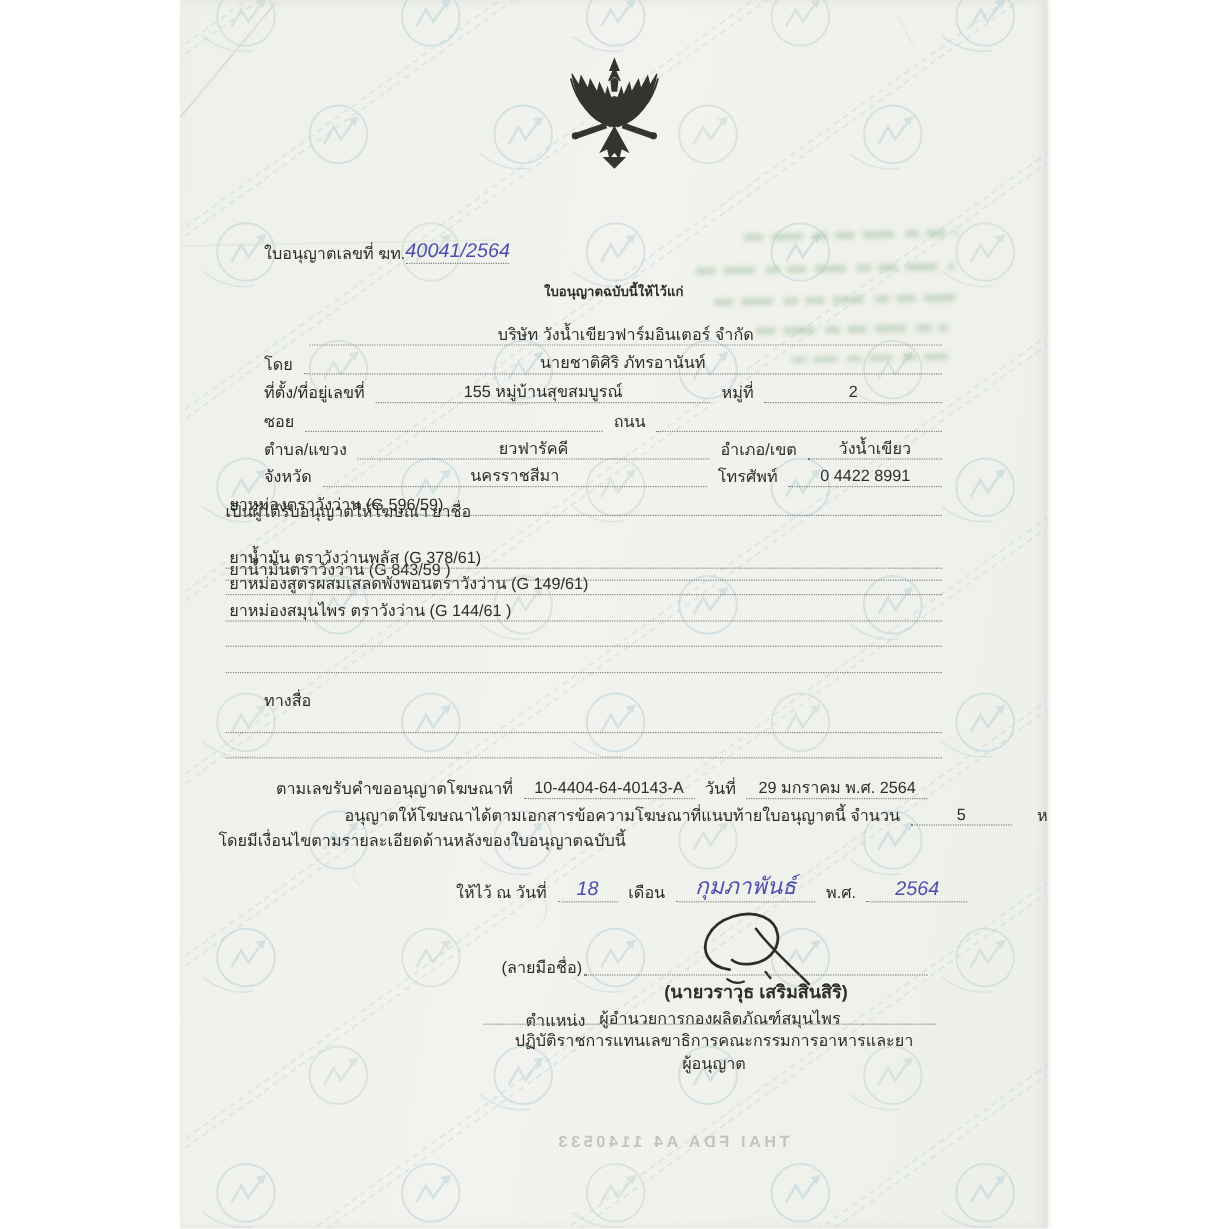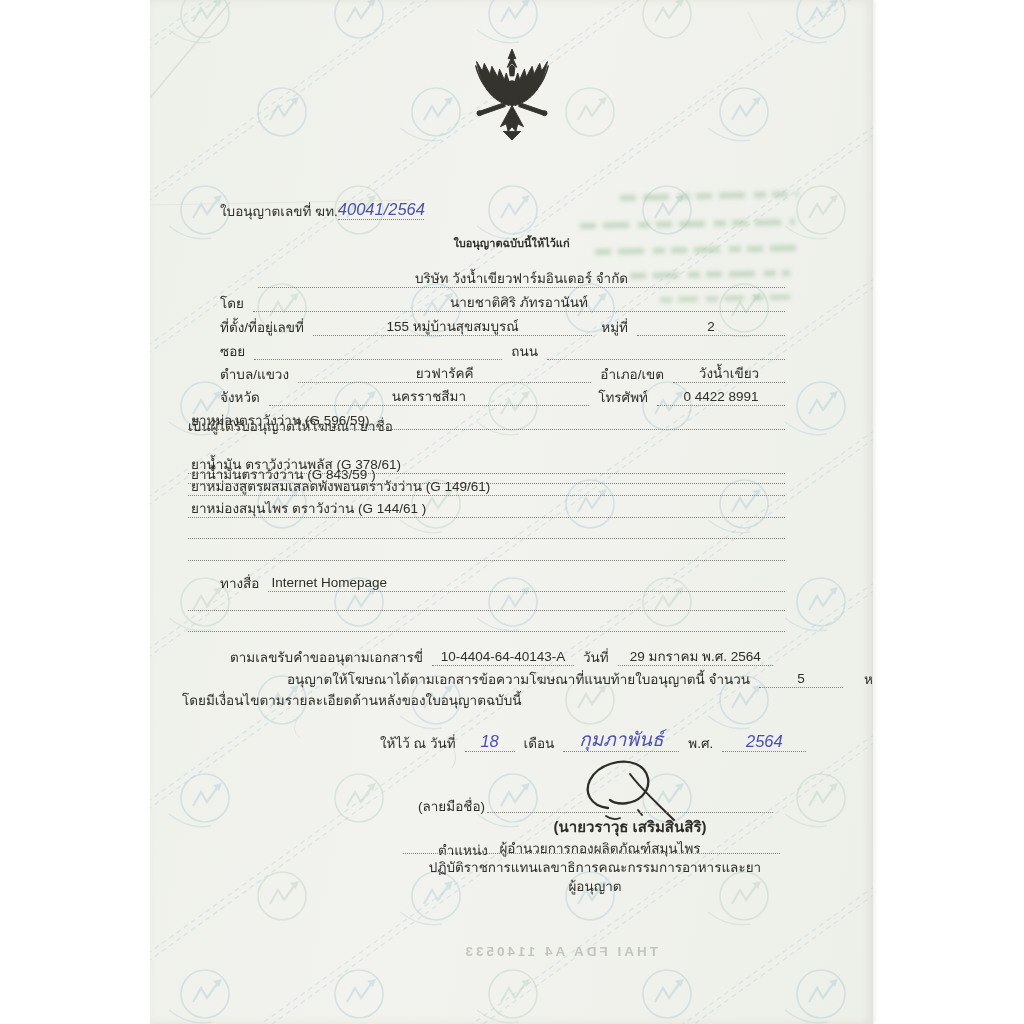--- a/index.html
+++ b/index.html
@@ -492,28 +492,27 @@
     </div>
     <div class="row" style="top:496px;left:38px;right:88px;">
       <span class="seg grow leftval">ยาหม่องสมุนไพร ตราวังว่าน (G 144/61 )</span>
     </div>
 
     <div class="hairline" style="top:538px;left:38px;right:88px;"></div>
     <div class="hairline" style="top:560px;left:38px;right:88px;"></div>
 
     <div class="row" style="top:570px;left:38px;right:88px;">
       <span class="lbl sp-r">ทางสื่อ</span>
-      <span class="seg grow leftval">Internet Homepage</span>
     </div>
 
     <div class="hairline" style="top:610px;left:38px;right:88px;"></div>
     <div class="hairline" style="top:631px;left:38px;right:88px;"></div>
 
     <div class="row" style="top:644px;left:48px;right:100px;">
-      <span class="lbl sp-r">ตามเลขรับคำขออนุตามเอกสารขี่</span>
+      <span class="lbl sp-r">ตามเลขรับคำขออนุญาตโฆษณาที่</span>
       <span class="seg fix" style="width:142px;">10-4404-64-40143-A</span>
       <span class="lbl sp-lr">วันที่</span>
       <span class="seg grow">29 มกราคม พ.ศ. 2564</span>
     </div>
 
     <div class="row" style="top:666px;left:105px;">
       <span class="lbl sp-r">อนุญาตให้โฆษณาได้ตามเอกสารข้อความโฆษณาที่แนบท้ายใบอนุญาตนี้ จำนวน</span>
       <span class="seg fix" style="width:84px;">5</span>
       <span class="lbl" style="margin-left:21px;">หน้า</span>
     </div>

